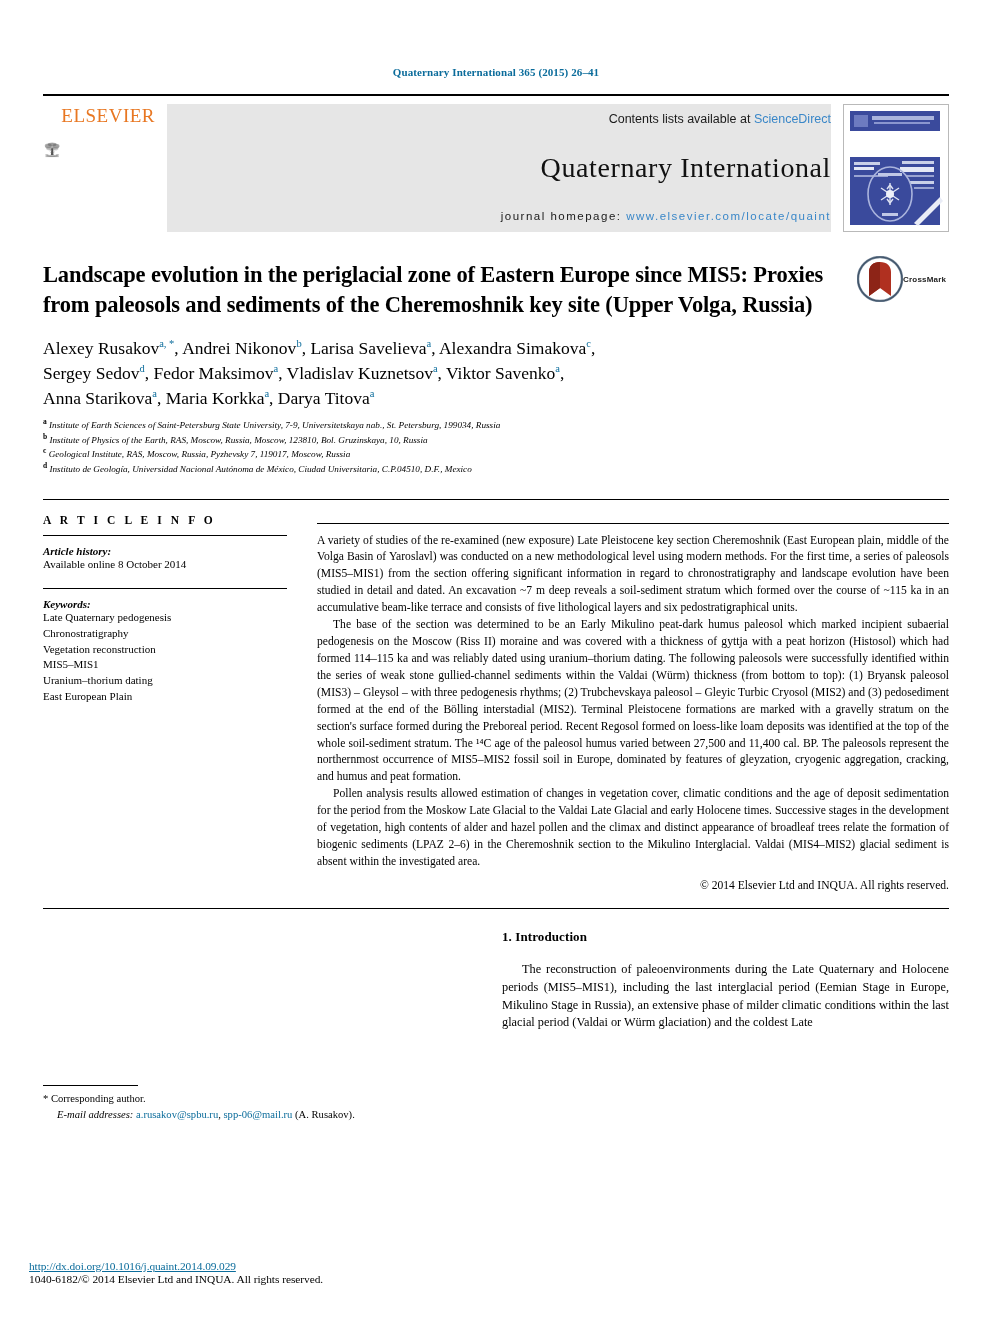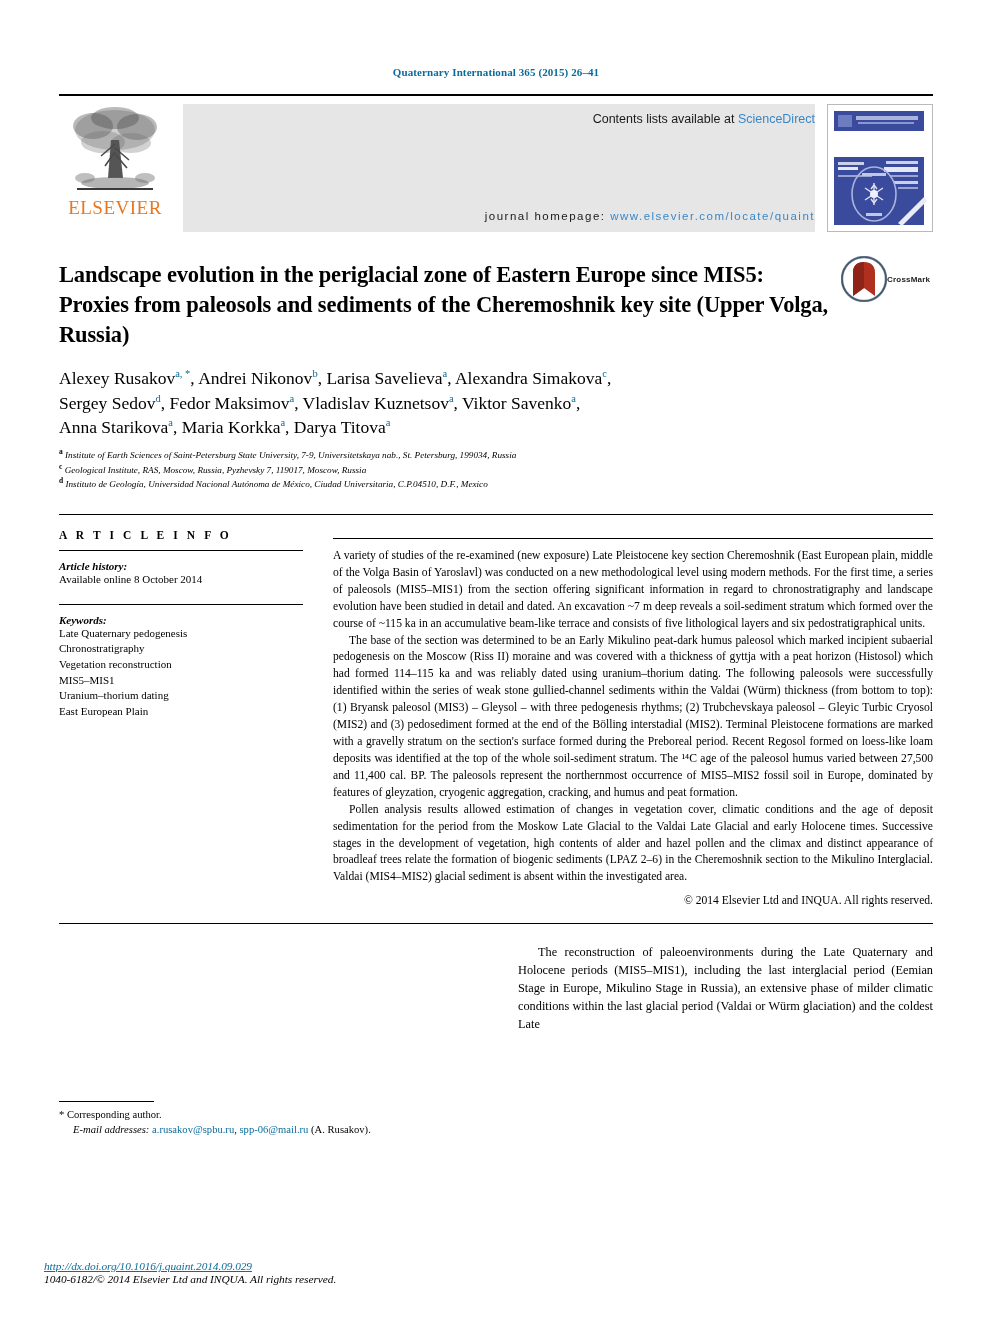--- a/index.html
+++ b/index.html
@@ -13,21 +13,21 @@
     font-family: "Liberation Serif", serif;
     color: #000000;
     position: relative;
     overflow: hidden;
   }
   .page {
     position: relative;
     width: 992px;
     height: 1323px;
     box-sizing: border-box;
-    padding: 0 59px;
+    padding: 0 43px;
   }
 
   
   .running-head {
     text-align: center;
     font-size: 11px;
     color: #0b6c9b;
     font-weight: bold;
     padding-top: 66px;
     letter-spacing: .1px;
@@ -39,22 +39,21 @@
     border-top: 2px solid #000;
     padding-top: 8px;
     display: flex;
     align-items: stretch;
     height: 128px;
   }
   .elsevier-logo {
     width: 112px;
     flex: 0 0 112px;
     display: flex;
-    flex-direction: column;
-    align-items: center;
+    flex-direction: row;
     justify-content: flex-start;
   }
   .tree-svg { display:block; }
   .elsevier-word {
     font-family: "Liberation Serif", serif;
     font-size: 19px;
     letter-spacing: .5px;
     color: #e87722;
     font-weight: normal;
     margin-top: 1px;
@@ -277,24 +276,23 @@
     font-size: 10.6px;
     line-height: 1.5;
     font-family: "Liberation Serif", serif;
   }
   .footnote .ital { font-style: italic; }
   .link { color: #0b6c9b; }
 
   
   .doi-block {
     position: absolute;
-    left: 44px;
+    left: 29px;
     bottom: 38px;
     font-family: "Liberation Serif", serif;
-    font-style: italic;
   }
   .doi-link {
     font-size: 11.4px;
     color: #0b6c9b;
     text-decoration: underline;
     display: block;
     letter-spacing: -.1px;
   }
   .issn-line {
     font-size: 11.4px;
@@ -328,20 +326,21 @@
           <rect x="14" y="84" width="76" height="2" fill="#3a3a3a"></rect>
         </g>
       </svg>
       <div class="elsevier-word">ELSEVIER</div>
     </div>
 
     <div class="journal-band">
       <div class="contents-line">
         <span>Contents lists available at </span><span class="sd">ScienceDirect</span>
       </div>
+      <div class="journal-title">Quaternary International</div>
       <div class="homepage-line">
         <span>journal homepage: </span><span class="url">www.elsevier.com/locate/quaint</span>
       </div>
     </div>
 
     <div class="cover-thumb">
       <svg width="102" height="126" viewBox="0 0 102 126">
         <rect x="0" y="0" width="102" height="126" fill="#ffffff"></rect>
         <rect x="6" y="6" width="90" height="114" fill="#3a4a9c"></rect>
         <rect x="10" y="10" width="14" height="12" fill="#6d7bc0"></rect>
@@ -391,20 +390,21 @@
     <span><span>Fedor Maksimov</span><sup>a</sup></span>,
     <span><span>Vladislav Kuznetsov</span><sup>a</sup></span>,
     <span><span>Viktor Savenko</span><sup>a</sup></span>,<br>
     <span><span>Anna Starikova</span><sup>a</sup></span>,
     <span><span>Maria Korkka</span><sup>a</sup></span>,
     <span><span>Darya Titova</span><sup>a</sup></span>
   </div>
 
   <div class="affiliations">
     <div><sup>a</sup> <span>Institute of Earth Sciences of Saint-Petersburg State University, 7-9, Universitetskaya nab., St. Petersburg, 199034, Russia</span></div>
+    <div><sup>b</sup> <span>Institute of Physics of the Earth, RAS, Moscow, Russia, Moscow, 123810, Bol. Gruzinskaya, 10, Russia</span></div>
     <div><sup>c</sup> <span>Geological Institute, RAS, Moscow, Russia, Pyzhevsky 7, 119017, Moscow, Russia</span></div>
     <div><sup>d</sup> <span>Instituto de Geología, Universidad Nacional Autónoma de México, Ciudad Universitaria, C.P.04510, D.F., Mexico</span></div>
   </div>
 
   <div class="info-rule-top"></div>
 
   <div class="info-abstract">
 
     <div class="col-info">
       <div class="sec-head">A R T I C L E  I N F O</div>
@@ -445,20 +445,21 @@
           <span>Corresponding author.</span>
         </div>
         <div class="footnote" style="padding-left:14px;">
           <span class="ital">E-mail addresses:</span>
           <span class="link">a.rusakov@spbu.ru</span><span>, </span><span class="link">spp-06@mail.ru</span><span> (A. Rusakov).</span>
         </div>
       </div>
     </div>
 
     <div class="body-col-right">
+      <h2 class="section-title">1.  Introduction</h2>
       <p class="intro-para">The reconstruction of paleoenvironments during the Late Quaternary and Holocene periods (MIS5–MIS1), including the last interglacial period (Eemian Stage in Europe, Mikulino Stage in Russia), an extensive phase of milder climatic conditions within the last glacial period (Valdai or Würm glaciation) and the coldest Late</p>
     </div>
   </div>
 
   <div class="doi-block">
     <span class="doi-link">http://dx.doi.org/10.1016/j.quaint.2014.09.029</span>
     <div class="issn-line">1040-6182/© 2014 Elsevier Ltd and INQUA. All rights reserved.</div>
   </div>
 
 </div>

